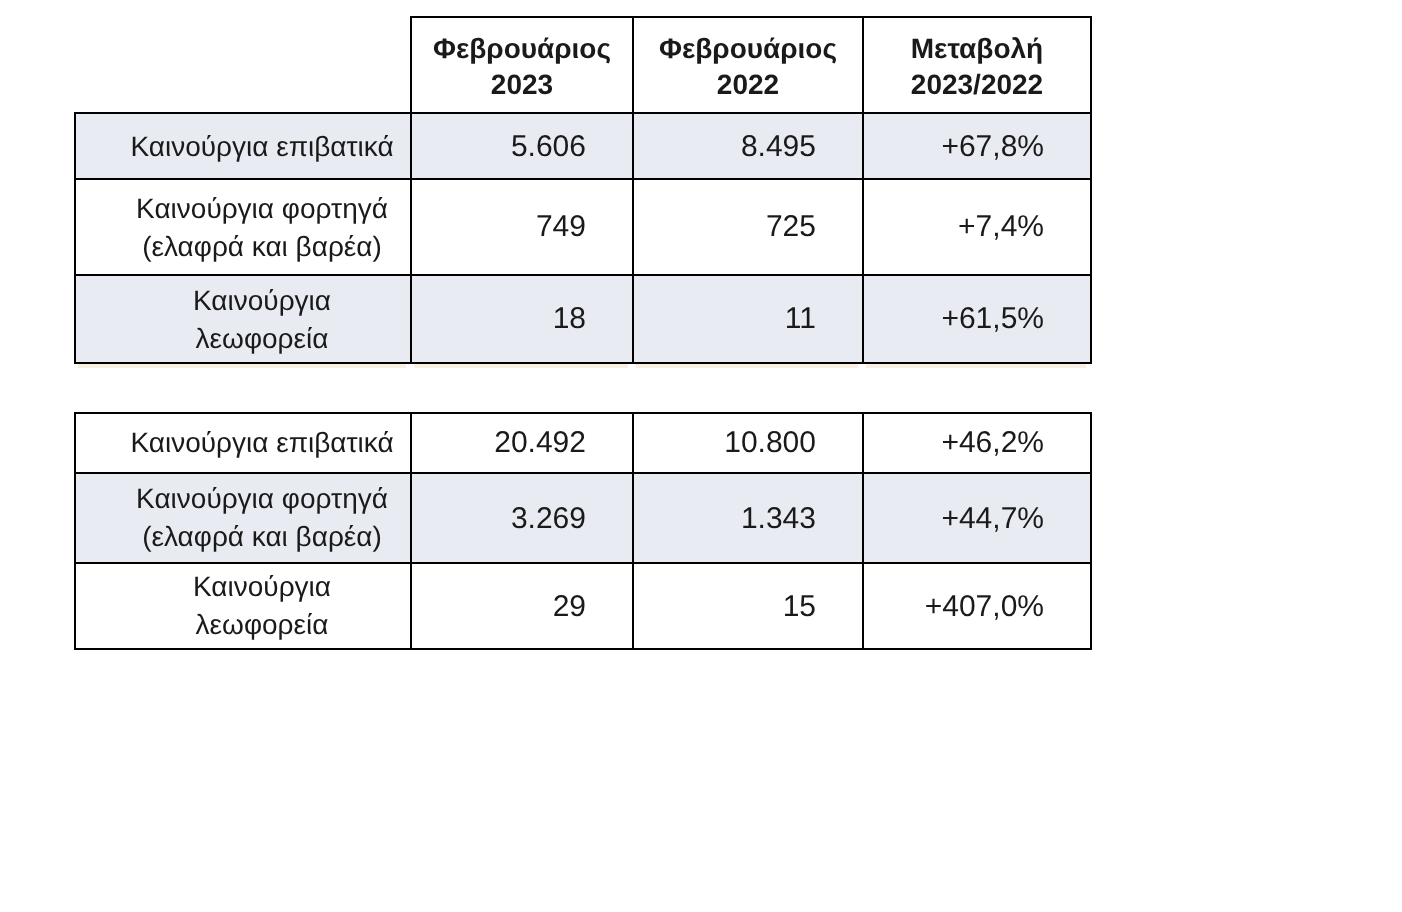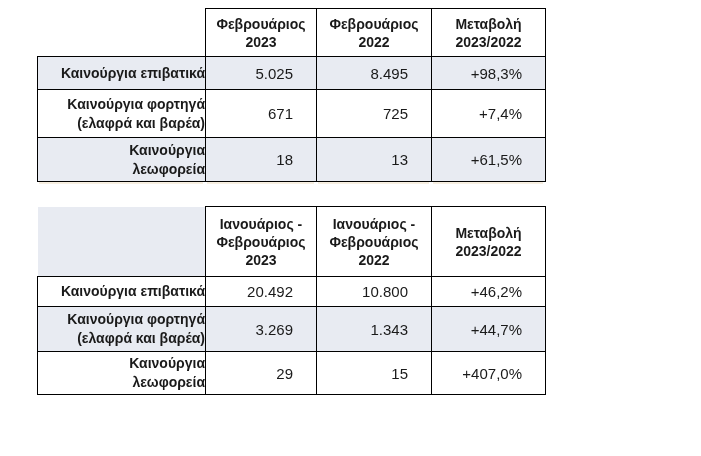--- a/index.html
+++ b/index.html
@@ -34,21 +34,21 @@
   td.ghost{
     border-top:none;border-left:none;border-bottom:none;
     background:transparent;
   }
   td.ghost-shaded{
     border-top:none;border-left:none;
     background:#e8ebf2;
   }
   
   td.label{
-    font-weight:bold;text-align:right;
+    font-weight:normal;text-align:center;
     font-size:14px;line-height:19px;
     padding-left:19px;
   }
   
   td.num{
     text-align:right;font-size:15px;
     padding-right:23px;
   }
   tr.shade td{background:#e8ebf2;}
   tr.r-h1{height:48px;}
@@ -95,54 +95,54 @@
     <td class="hdr">
           <div>Μεταβολή
 2023/2022</div>
         </td>
   </tr>
   <tr class="r-a1 shade">
     <td class="label">
           <div>Καινούργια επιβατικά</div>
         </td>
     <td class="num">
-          <div>5.025</div>
+          <div>5.606</div>
         </td>
     <td class="num">
           <div>8.495</div>
         </td>
     <td class="num">
-          <div>+98,3%</div>
+          <div>+67,8%</div>
         </td>
   </tr>
   <tr class="r-b1">
     <td class="label">
           <div>Καινούργια φορτηγά
 (ελαφρά και βαρέα)</div>
         </td>
     <td class="num">
-          <div>671</div>
+          <div>749</div>
         </td>
     <td class="num">
           <div>725</div>
         </td>
     <td class="num">
           <div>+7,4%</div>
         </td>
   </tr>
   <tr class="r-c1 shade">
     <td class="label">
           <div>Καινούργια
 λεωφορεία</div>
         </td>
     <td class="num">
           <div>18</div>
         </td>
     <td class="num">
-          <div>13</div>
+          <div>11</div>
         </td>
     <td class="num">
           <div>+61,5%</div>
         </td>
   </tr>
 </tbody>
   </table>
 
 <div class="accent s1"></div>
 <div class="accent s2"></div>
@@ -150,39 +150,20 @@
 <div class="accent s4"></div>
 
 <table class="tbl" id="table-cumulative">
   <colgroup>
     <col class="c-label">
       <col class="c-v1">
       <col class="c-v2">
       <col class="c-pct">
   </colgroup>
   <tbody>
-      <tr class="r-h2">
-    <td class="ghost-shaded">
-          <div></div>
-        </td>
-    <td class="hdr">
-          <div>Ιανουάριος -
-Φεβρουάριος
-2023</div>
-        </td>
-    <td class="hdr">
-          <div>Ιανουάριος -
-Φεβρουάριος
-2022</div>
-        </td>
-    <td class="hdr">
-          <div>Μεταβολή
-2023/2022</div>
-        </td>
-  </tr>
   <tr class="r-a2">
     <td class="label">
           <div>Καινούργια επιβατικά</div>
         </td>
     <td class="num">
           <div>20.492</div>
         </td>
     <td class="num">
           <div>10.800</div>
         </td>

